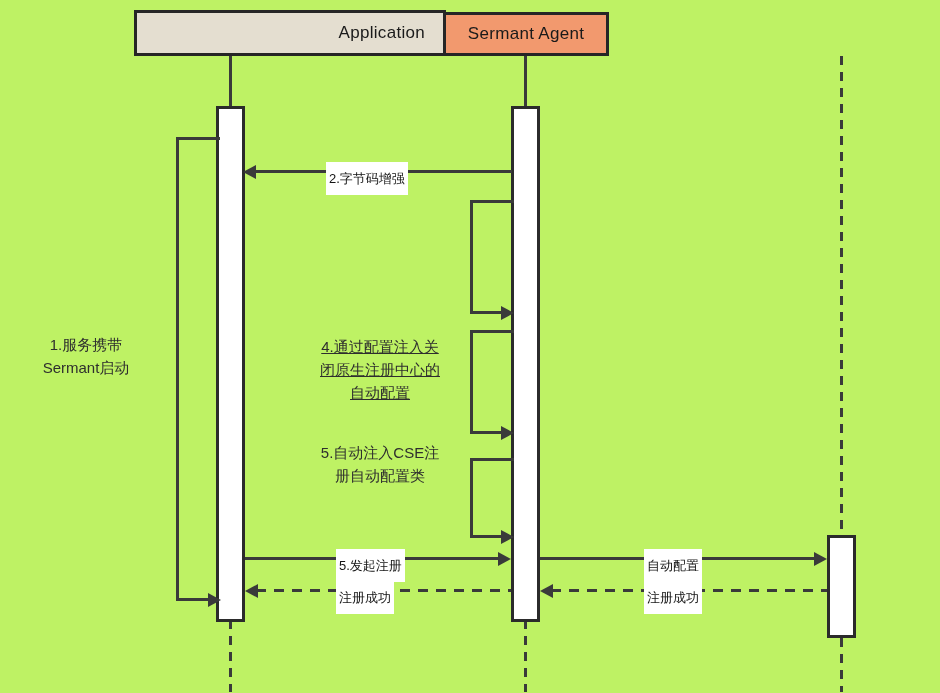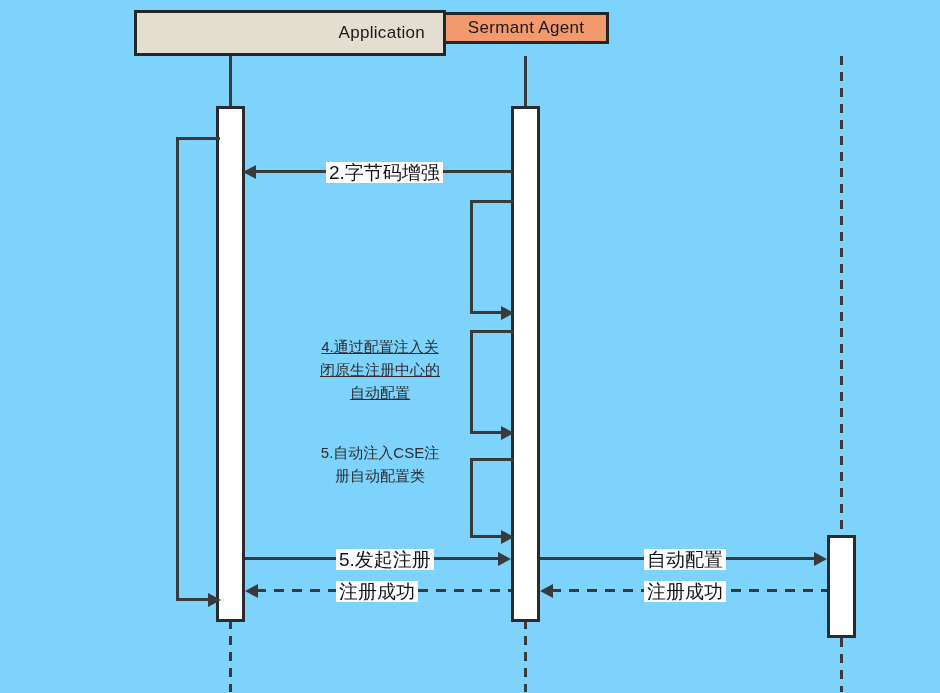--- a/index.html
+++ b/index.html
@@ -1,18 +1,18 @@
 <!DOCTYPE html>
 <html><head>
 <meta charset="utf-8">
 <style>
   html,body{margin:0;padding:0;background:#000;}
   body{width:940px;height:693px;overflow:hidden;
        font-family:"Liberation Sans","DejaVu Sans",sans-serif;}
-  #stage{position:relative;width:940px;height:693px;background:#7dd3fc;}
+  #stage{position:relative;width:940px;height:693px;background:#bef264;}
 
   
   .pbox{position:absolute;box-sizing:border-box;border:3px solid #262626;
         display:flex;align-items:center;justify-content:center;
         font-size:17px;color:#1a1a1a;letter-spacing:.3px;}
   .pbox.beige{background:#e4ded0;}
   .pbox.orange{background:#f2996e;}
   .pbox.leftlabel{justify-content:flex-end;padding-right:18px;}
 
   
@@ -30,35 +30,35 @@
     background-image:linear-gradient(to right,#3a3a3a 58%,rgba(0,0,0,0) 0%);
     background-size:18px 3px;background-repeat:repeat-x;}
   .vline{position:absolute;width:3px;background:#3a3a3a;}
 
   
   .arrow{position:absolute;width:0;height:0;}
   .arrow.right{border-left:13px solid #3a3a3a;border-top:7px solid transparent;border-bottom:7px solid transparent;}
   .arrow.left{border-right:13px solid #3a3a3a;border-top:7px solid transparent;border-bottom:7px solid transparent;}
 
   
-  .mlabel{position:absolute;background:#fff;color:#141414;font-size:19px;
-          line-height:19px;padding:1px 3px;white-space:nowrap;}
+  .mlabel{position:absolute;background:#fff;color:#141414;font-size:13px;
+          line-height:19px;padding:7px 3px;white-space:nowrap;}
   .dimlabel{position:absolute;color:#2e2e2e;font-size:15px;line-height:23px;
             text-align:center;white-space:pre-line;}
 </style>
 </head>
 <body>
 
 <div id="stage">
 
   <div class="pbox beige leftlabel" style="left:134px;top:10px;width:312px;height:46px;">
     <span>Application</span>
   </div>
 
-  <div class="pbox orange" style="left:443px;top:12px;width:166px;height:32px;">
+  <div class="pbox orange" style="left:443px;top:12px;width:166px;height:44px;">
     <span>Sermant Agent</span>
   </div>
 
 
   <div class="lifeline" style="left:229px;top:56px;height:52px;"></div>
   <div class="lifeline dashed" style="left:229px;top:620px;height:72px;"></div>
 
   <div class="lifeline" style="left:524px;top:56px;height:52px;"></div>
   <div class="lifeline dashed" style="left:524px;top:620px;height:72px;"></div>
 
@@ -66,20 +66,22 @@
   <div class="lifeline dashed" style="left:840px;top:638px;height:54px;"></div>
 
   <div class="act" style="left:216px;top:106px;width:29px;height:516px;"></div>
   <div class="act" style="left:511px;top:106px;width:29px;height:516px;"></div>
   <div class="act" style="left:827px;top:535px;width:29px;height:103px;"></div>
 
   <div class="msgline" style="left:176px;top:137px;width:44px;"></div>
   <div class="vline" style="left:176px;top:137px;height:464px;"></div>
   <div class="msgline" style="left:176px;top:598px;width:36px;"></div>
   <div class="arrow right" style="left:208px;top:593px;"></div>
+  <div class="dimlabel" style="left:6px;top:333px;width:160px;">1.服务携带
+Sermant启动</div>
 
   <div class="msgline" style="left:254px;top:170px;width:258px;"></div>
   <div class="arrow left" style="left:243px;top:165px;"></div>
   <div class="mlabel" style="left:326px;top:162px;">2.字节码增强</div>
 
   <div class="msgline" style="left:470px;top:200px;width:44px;"></div>
   <div class="vline" style="left:470px;top:200px;height:114px;"></div>
   <div class="msgline" style="left:470px;top:311px;width:36px;"></div>
   <div class="arrow right" style="left:501px;top:306px;"></div>
 

